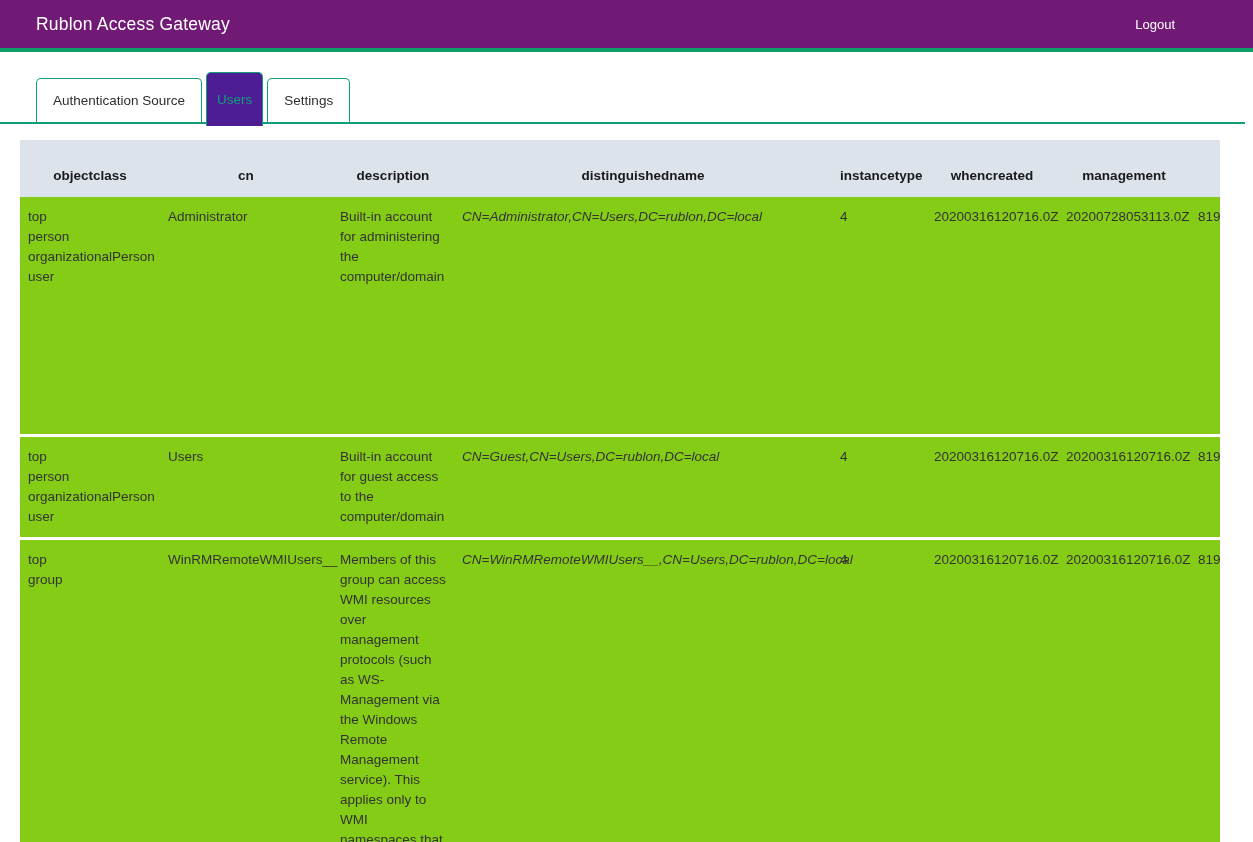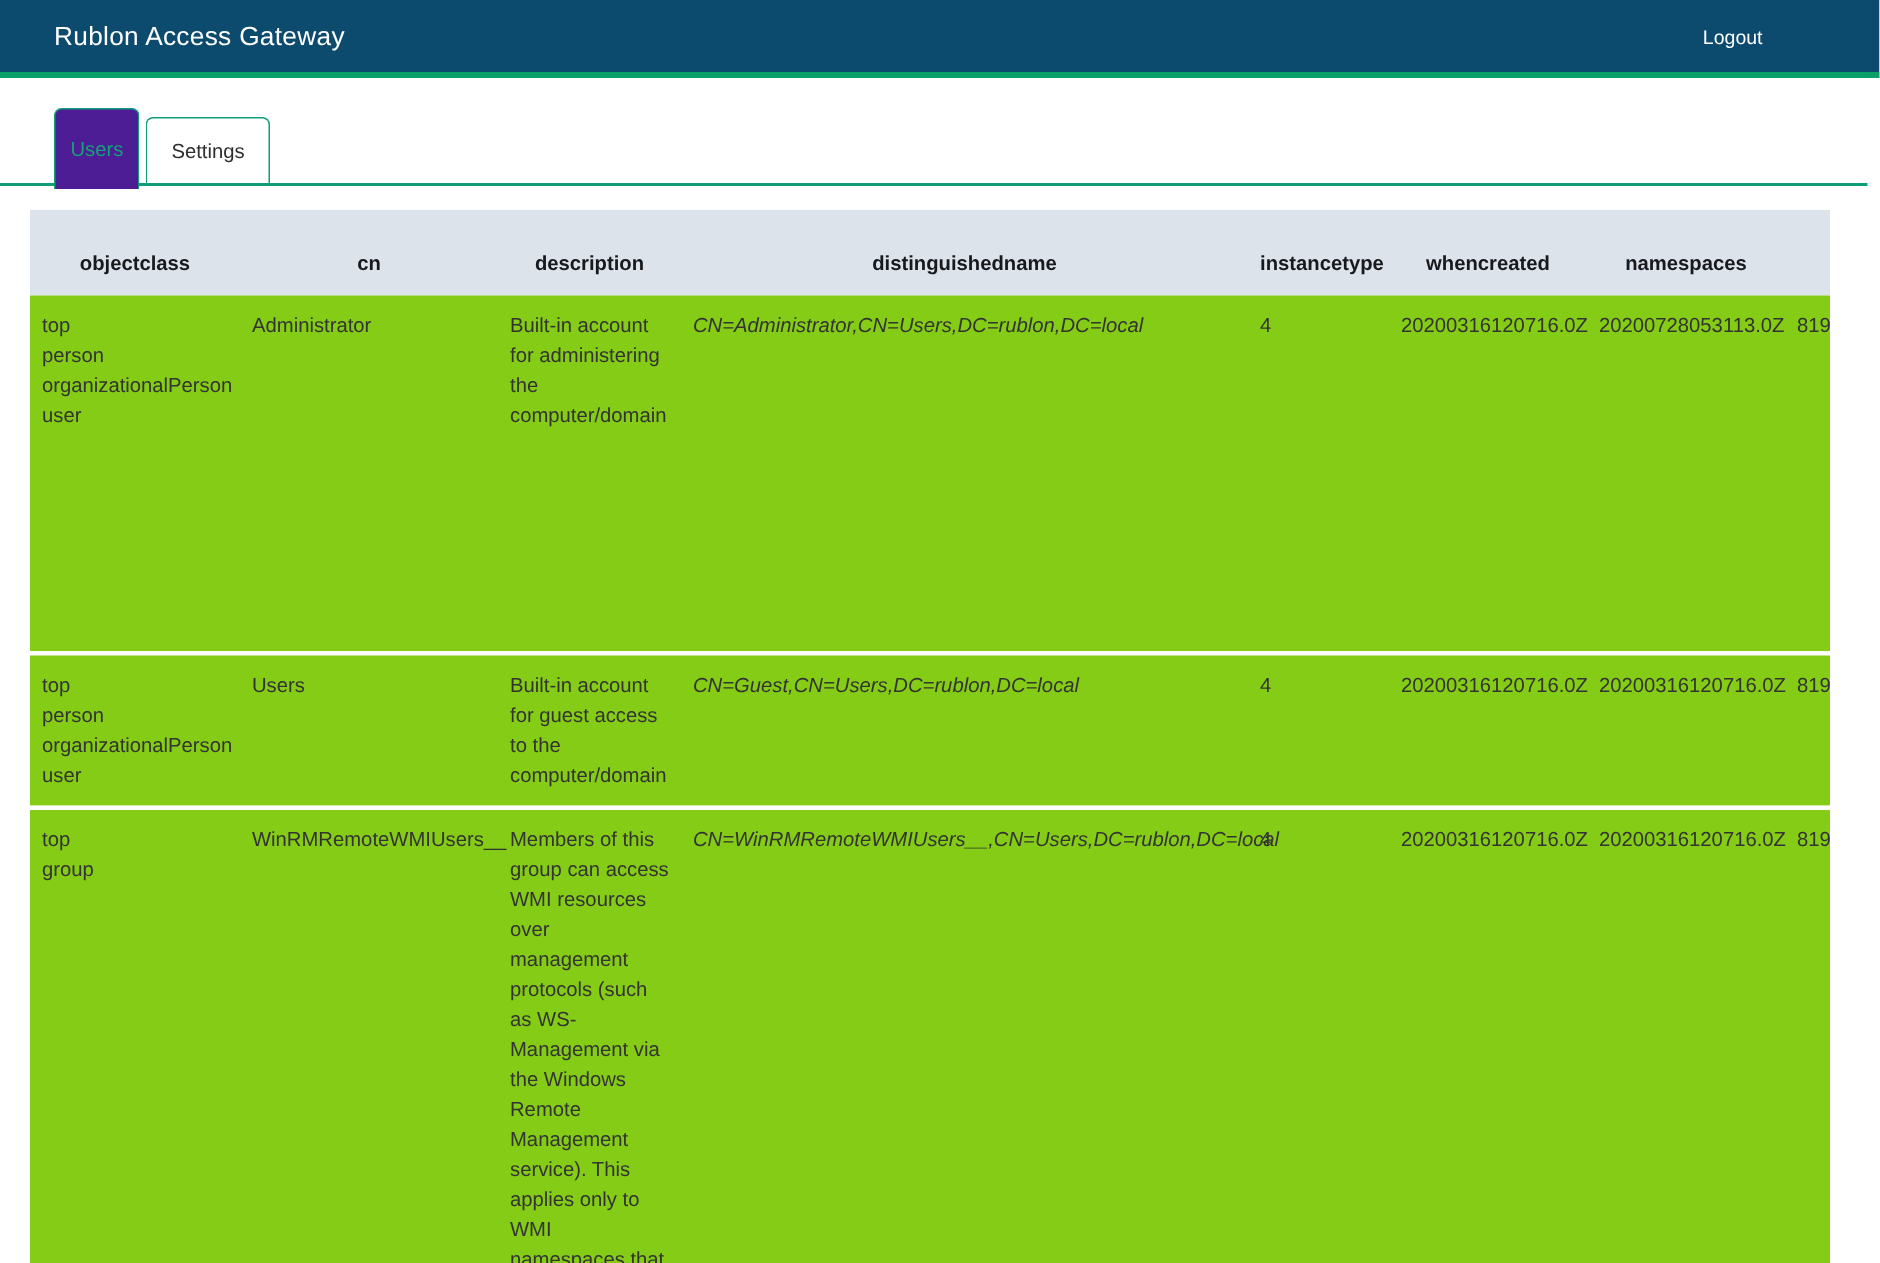--- a/index.html
+++ b/index.html
@@ -1,21 +1,21 @@
 <!DOCTYPE html>
 <html><head>
 <meta charset="utf-8">
 <style>
   * { margin:0; padding:0; box-sizing:border-box; }
   html,body { width:1253px; height:842px; overflow:hidden; background:#fff;
               font-family:"Liberation Sans", sans-serif; }
 
   
   .app-header {
-    height:52px; background:#0c4a6e; border-bottom:4px solid #0a9e68;
+    height:52px; background:#701a75; border-bottom:4px solid #0a9e68;
     display:flex; align-items:center; justify-content:space-between;
     padding:0 78px 0 36px;
   }
   .app-title { color:#ffffff; font-size:17.5px; font-weight:400; letter-spacing:.2px; }
   .logout-link { color:#ffffff; font-size:13px; cursor:pointer; text-decoration:none;text-align:center; }
 
   
   .tab-bar {
     margin-top:20px; display:flex; align-items:flex-end; gap:4px;
     padding-left:36px; border-bottom:2px solid #0f9e77; width:1245px;
@@ -53,20 +53,23 @@
 </style>
 </head>
 <body>
 
 <header class="app-header">
   <div class="app-title">Rublon Access Gateway</div>
   <a class="logout-link">Logout</a>
 </header>
 
 <nav class="tab-bar">
+  <div class="tab">
+    <span>Authentication Source</span>
+  </div>
   <div class="tab active">
     <span>Users</span>
   </div>
   <div class="tab">
     <span>Settings</span>
   </div>
 </nav>
 
 <div class="table-wrap">
   <table>
@@ -81,21 +84,21 @@
         <col style="width:110px">
     </colgroup>
     <thead>
       <tr>
         <th>objectclass</th>
         <th>cn</th>
         <th>description</th>
         <th>distinguishedname</th>
         <th>instancetype</th>
         <th>whencreated</th>
-        <th>namespaces</th>
+        <th>management</th>
         <th>usn</th>
       </tr>
     </thead>
     <tbody>
       <tr class="row-1">
         <td>
           <ul class="objectclass">
             <li>top</li>
             <li>person</li>
             <li>organizationalPerson</li>

